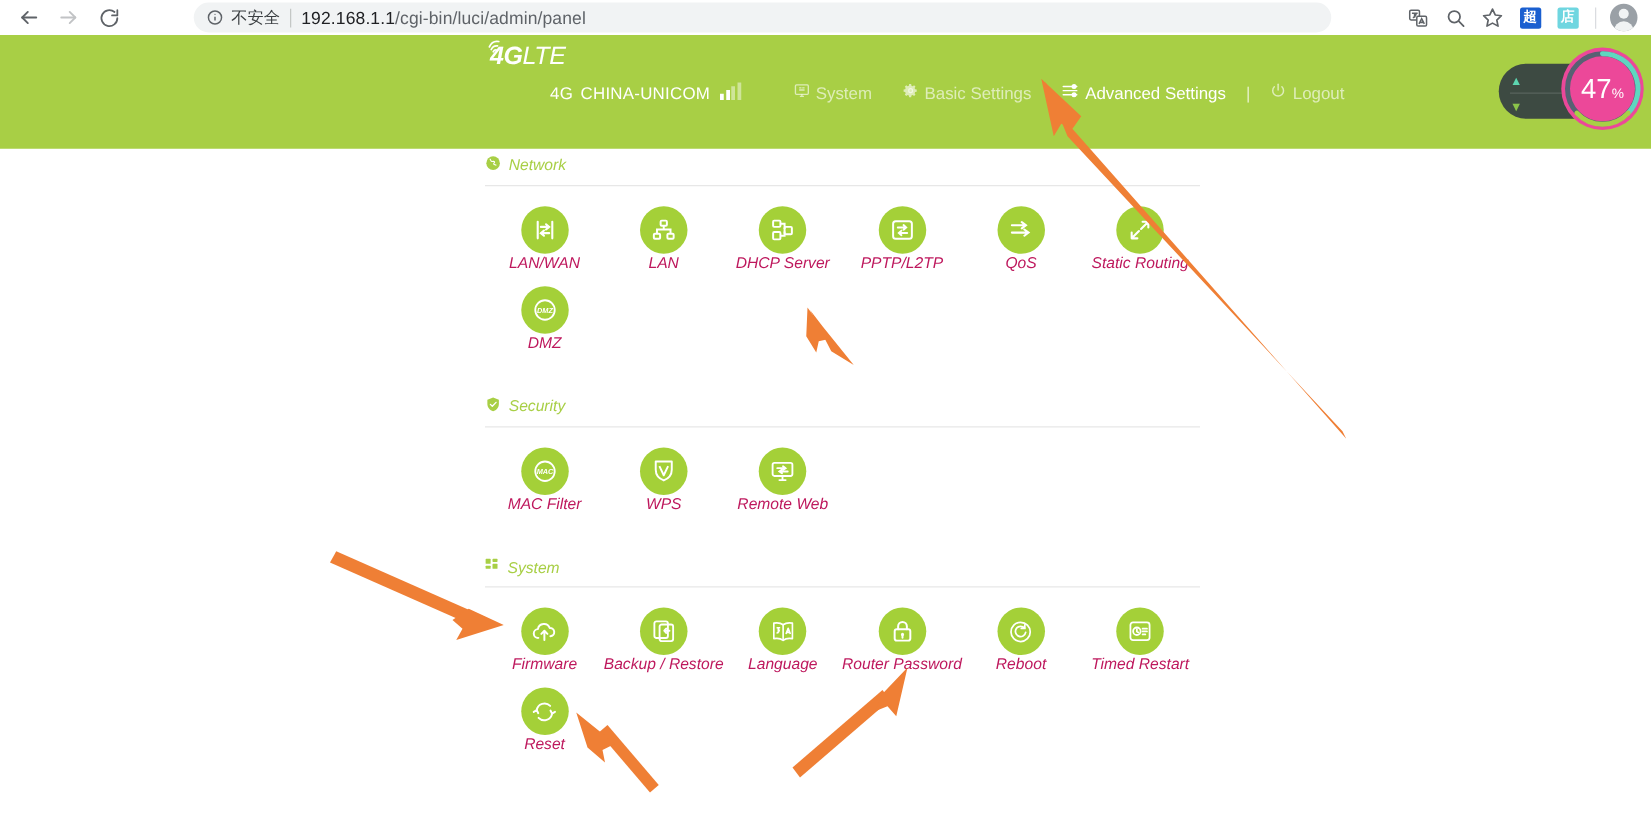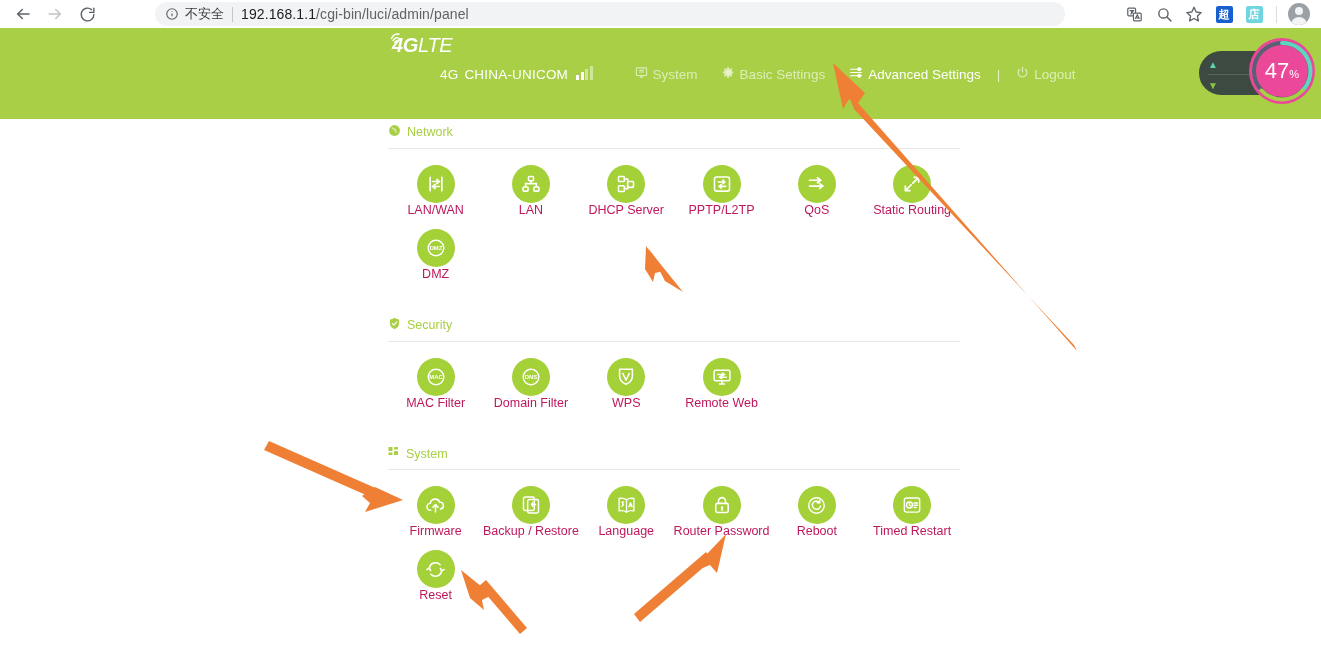--- a/index.html
+++ b/index.html
@@ -150,21 +150,21 @@
     position: absolute; right: 0; top: -13px;
     width: 66px; height: 66px; border-radius: 50%;
     background: #ec4899;
     display: flex; align-items: center; justify-content: center;
   }
   .gauge svg { position: absolute; left: 0; top: 0; }
   .gauge-label { color: #ffffff; font-size: 22px; position: relative; z-index: 2; }
   .gauge-pct { font-size: 11px; }
 
   
-  .content { position: absolute; left: 388px; top: 72px; width: 572px; }
+  .content { position: absolute; left: 388px; top: 72px; width: 572px; font-style: italic; }
 
   .section-head {
     display: flex; align-items: center; gap: 6px;
     color: #a8cf45; font-size: 12.5px;
     padding-top: 24px;
   }
   .section-rule { border-bottom: 1px solid #e7e7e7; margin-top: 8px; }
 
   .grid { display: flex; flex-wrap: wrap; padding-top: 16px; }
   .tile {
@@ -471,29 +471,20 @@
         <div class="tile">
           <div class="tile-ico">
             <svg width="22" height="22" viewBox="0 0 24 24" fill="none">
                 <circle cx="12" cy="12" r="8.5" stroke="#fff" stroke-width="1.6"></circle>
                 <text x="12" y="14.4" font-family="Liberation Sans, sans-serif" font-size="6.4" font-weight="bold" fill="#fff" text-anchor="middle">MAC</text>
               </svg>
           </div>
           <div class="tile-label">MAC Filter</div>
         </div>
 
-        <div class="tile">
-          <div class="tile-ico">
-            <svg width="22" height="22" viewBox="0 0 24 24" fill="none">
-                <circle cx="12" cy="12" r="8.5" stroke="#fff" stroke-width="1.6"></circle>
-                <text x="12" y="14.4" font-family="Liberation Sans, sans-serif" font-size="6.4" font-weight="bold" fill="#fff" text-anchor="middle">DNS</text>
-              </svg>
-          </div>
-          <div class="tile-label">Domain Filter</div>
-        </div>
 
         <div class="tile">
           <div class="tile-ico">
             <svg width="22" height="22" viewBox="0 0 24 24" fill="none" stroke="#fff" stroke-width="1.7" stroke-linejoin="round">
                 <path d="M5 3.5h14v7.2c0 4.6-3.2 7.8-7 9.3-3.8-1.5-7-4.7-7-9.3z"></path>
                 <path d="M8.2 7.5 12 15.5 15.8 7.5"></path>
               </svg>
           </div>
           <div class="tile-label">WPS</div>
         </div>

